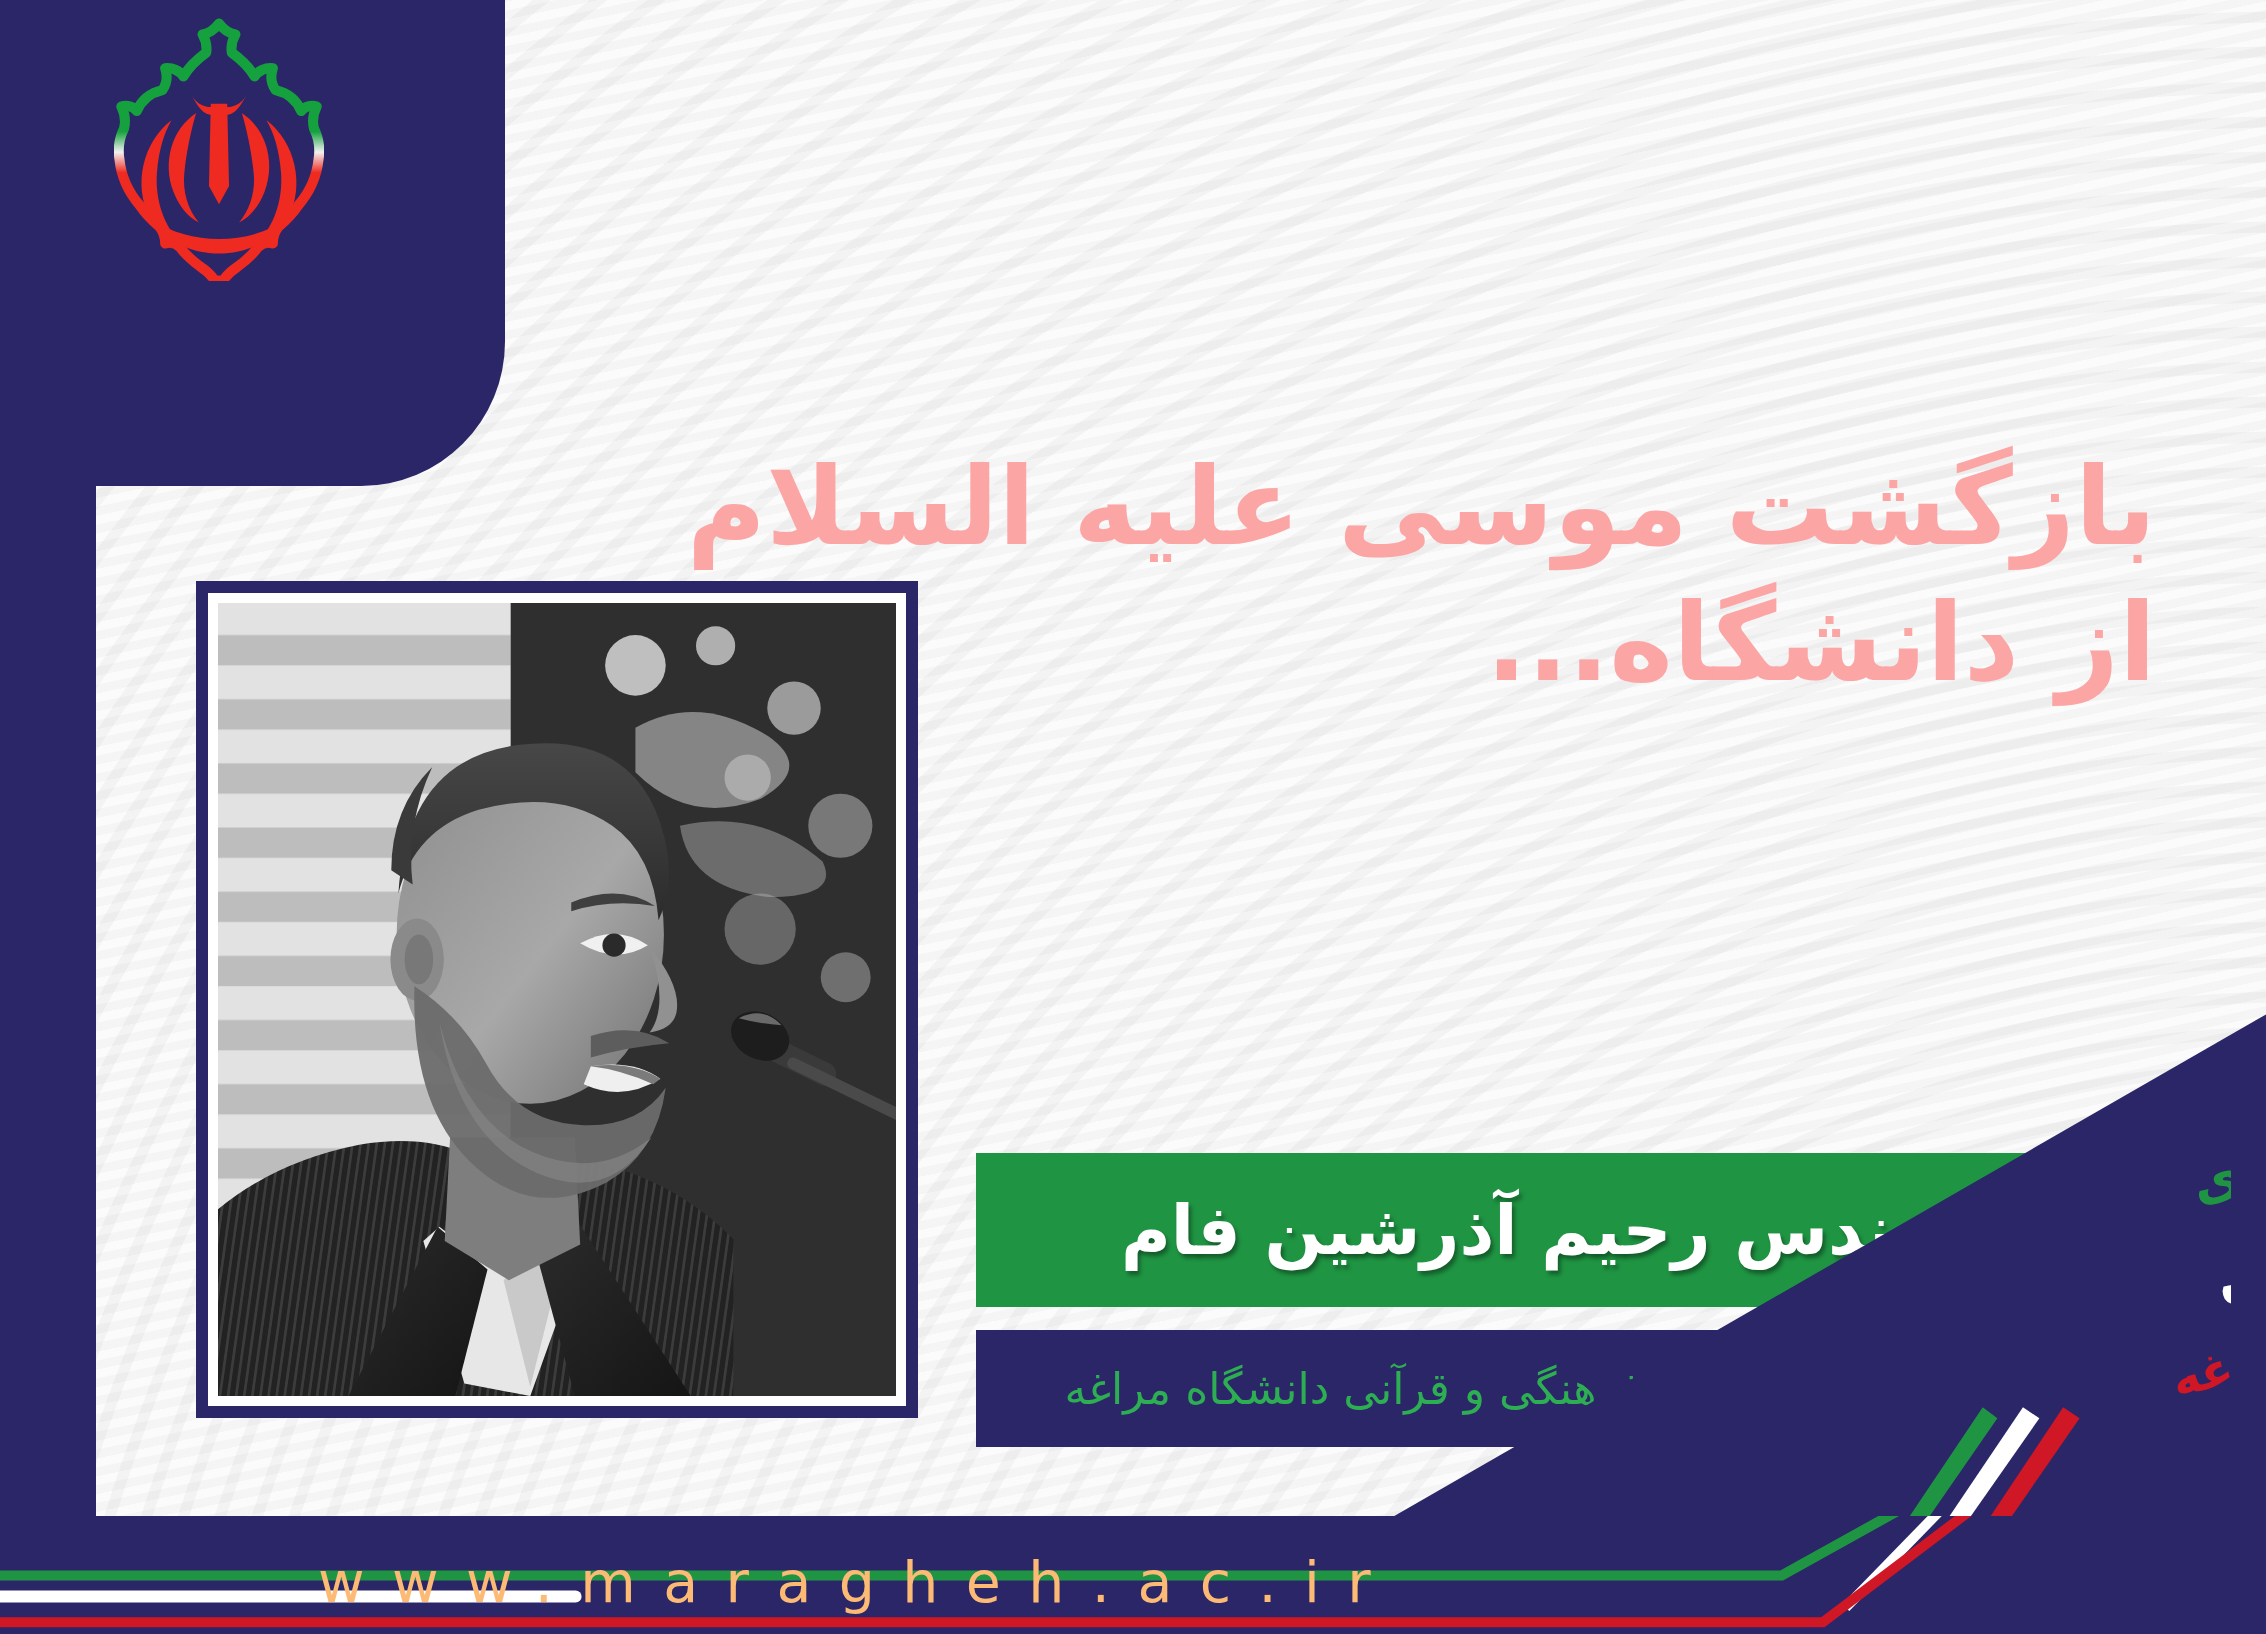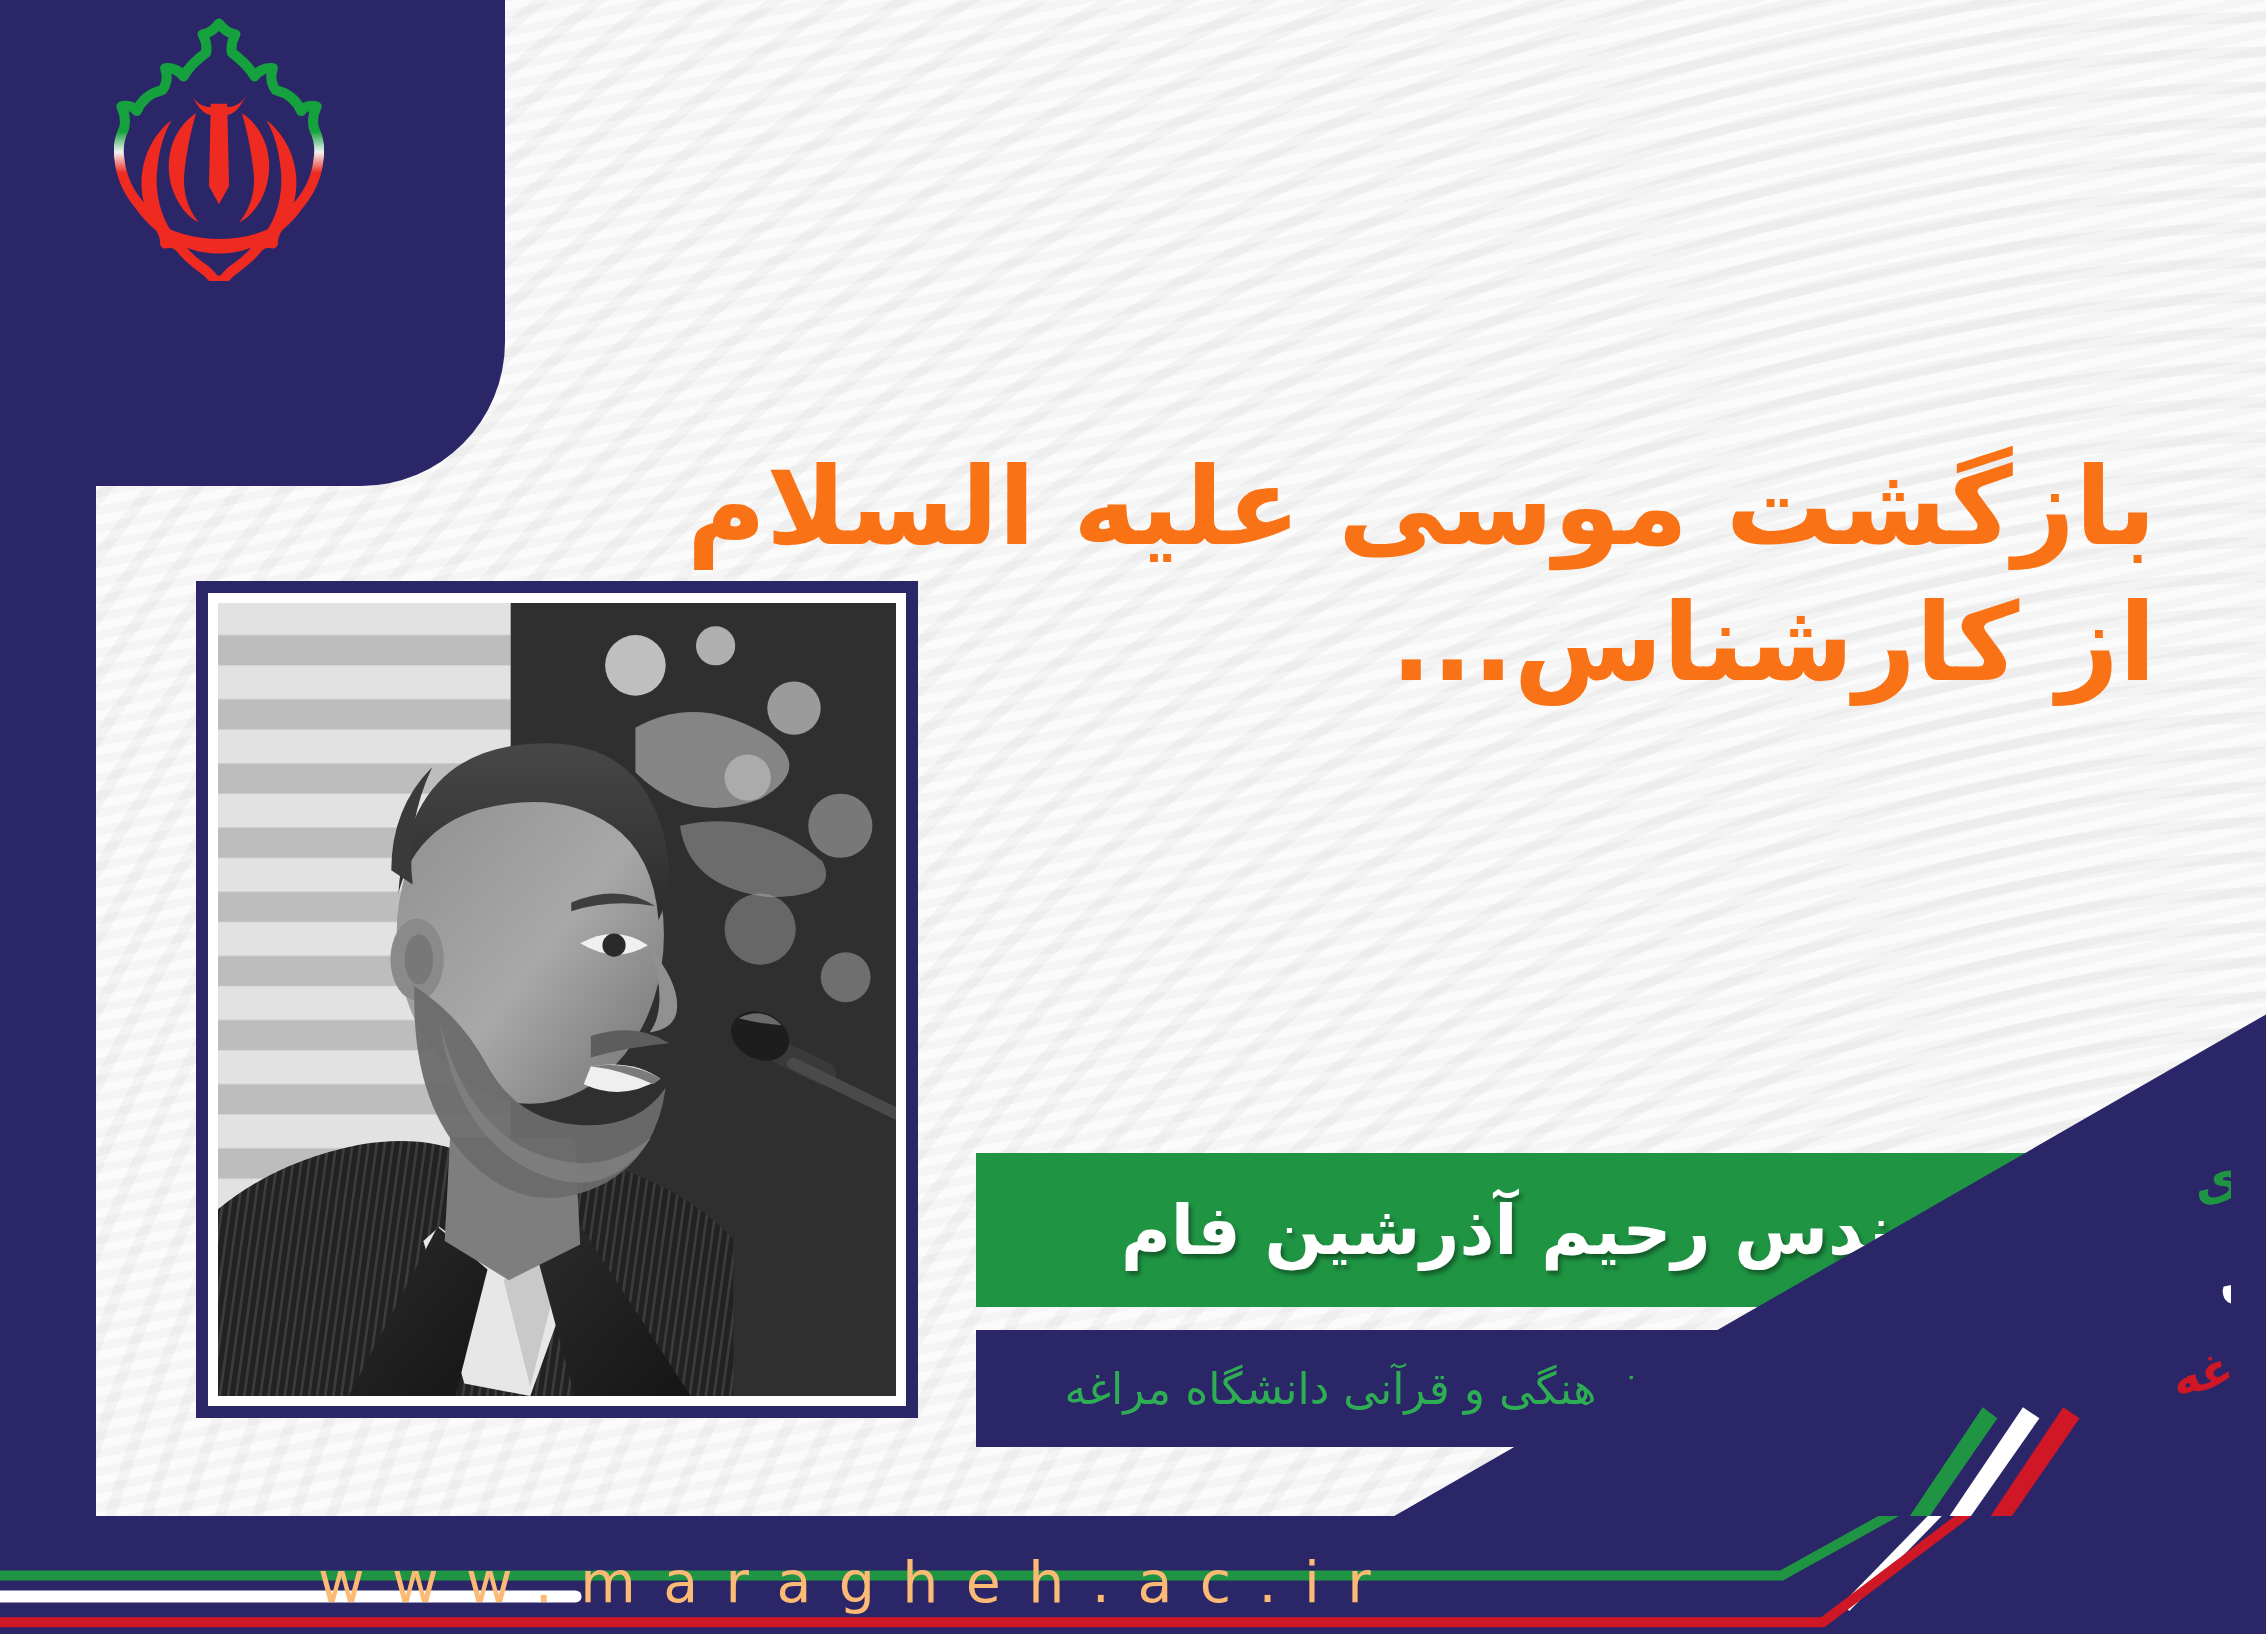--- a/index.html
+++ b/index.html
@@ -65,21 +65,21 @@
   
   .title-wrap{
     position:absolute;
     right:110px; top:439px;
     width:1371px;
     text-align:right;
     direction:rtl;
     z-index:6;
   }
   .title-line{
-    color:#f97316;
+    color:#fca5a5;
     font-weight:bold;
     font-size:108px;
     line-height:1.26;
     letter-spacing:-0.9px;
     white-space:nowrap;
   }
 
   
   .photo-frame{
     position:absolute;
@@ -251,21 +251,21 @@
 
           <path d="M-78 52 C-52 70 -26 76 0 76 C26 76 52 70 78 52
                    C56 80 30 92 0 92 C-30 92 -56 80 -78 52 Z"></path>
         </g>
       </svg>
     </div>
   </div>
 
   <div class="title-wrap">
     <div class="title-line">بازگشت موسی علیه السلام</div>
-    <div class="title-line">از کارشناس...</div>
+    <div class="title-line">از دانشگاه...</div>
   </div>
 
   <div class="photo-frame">
     <div class="photo-inner">
       <svg class="photo-svg" viewBox="0 0 764 890" preserveAspectRatio="xMidYMid slice" xmlns="http://www.w3.org/2000/svg" aria-hidden="true">
         <defs>
           <linearGradient id="bgBlinds" x1="0" y1="0" x2="0" y2="1">
             <stop offset="0%" stop-color="#e9e9e9"></stop>
             <stop offset="100%" stop-color="#cfcfcf"></stop>
           </linearGradient>

